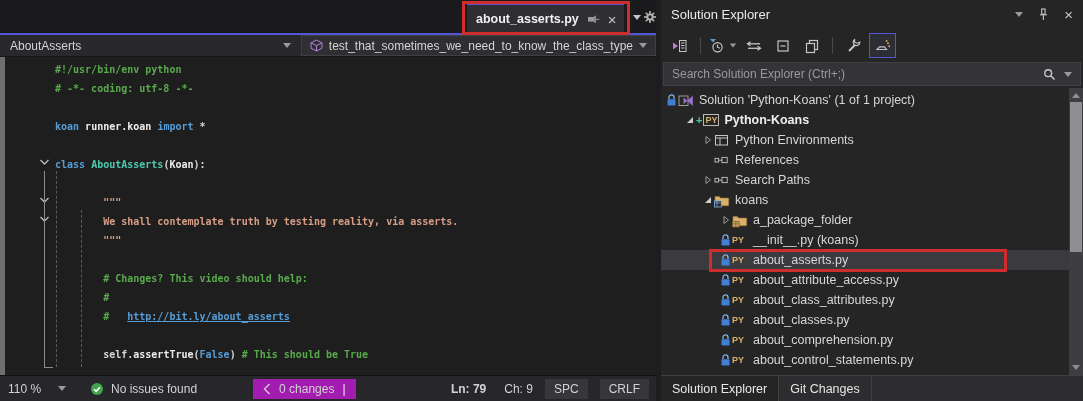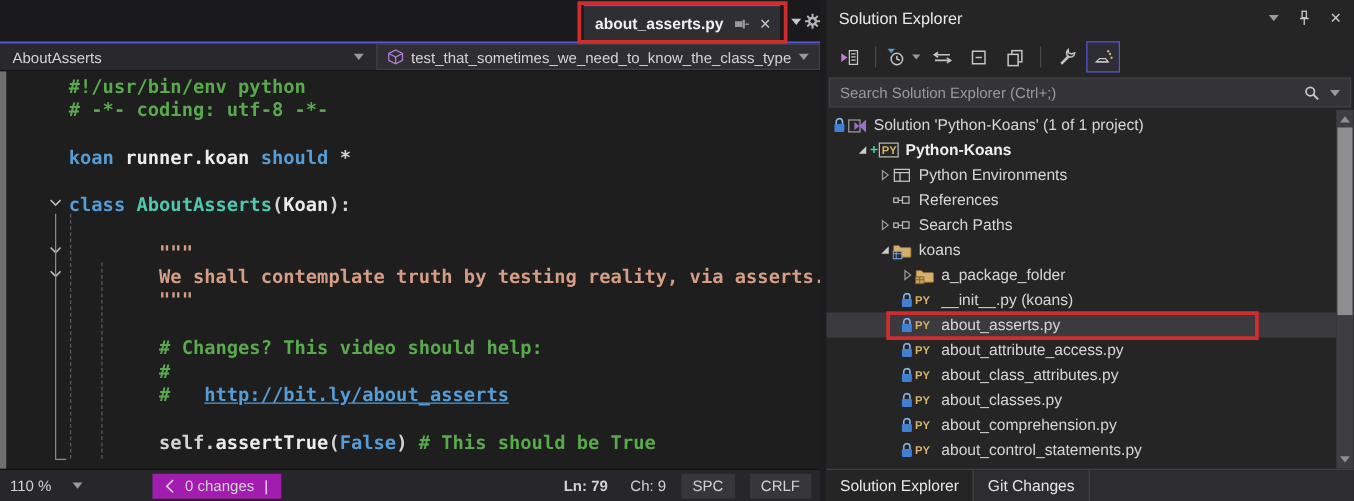--- a/index.html
+++ b/index.html
@@ -28,21 +28,21 @@
   .accent-line{height:2px;background:var(--accent);flex:none;}
 
   .breadcrumb{height:22px;background:#29292d;display:flex;flex:none;border-bottom:1px solid #141416;}
   .crumb-left{width:332px;display:flex;align-items:center;justify-content:space-between;padding:0 10px;}
   .crumb-left .txt{font-size:12px;color:#d4d4d4;}
   .crumb-right{flex:1;display:flex;align-items:center;gap:6px;padding:0 8px;background:#2e2e33;border:1px solid #3f3f46;}
   .crumb-right .txt{font-size:12px;color:#d4d4d4;white-space:nowrap;overflow:hidden;}
   .crumb-right .caret{margin-left:auto;}
 
   .code-area{flex:1;position:relative;background:#1e1e1e;overflow:hidden;
-    font-family:var(--code-font);font-size:15px;font-weight:bold;}
+    font-family:var(--code-font);font-size:10px;font-weight:bold;}
   .left-strip{position:absolute;left:0;top:0;width:5px;height:100%;background:#6f6f72;}
   #code-lines{position:absolute;left:55px;top:3px;right:0;}
   .code-line{height:19px;line-height:19px;white-space:pre;}
   .cm{color:#59a94d;} .kw{color:#569cd6;} .ty{color:#4ec9b0;} .str{color:#d69d85;}
   .pl{color:#d4d4d4;} .plb{color:#ececec;} .lnk{color:#569cd6;text-decoration:underline;}
   .fold-chevron{position:absolute;left:39px;width:11px;height:7px;}
   .guide{position:absolute;width:0;}
   .guide.solid{border-left:1px solid #8a8a8a;}
   .guide.dashed{border-left:1px dashed #5a5a5a;}
   .fold-tick{position:absolute;left:44px;width:9px;height:1px;background:#8a8a8a;}
@@ -153,21 +153,21 @@
         <span class="caret dim"></span>
       </div>
     </div>
 
     <div class="code-area">
       <div class="left-strip"></div>
       <div id="code-lines">
           <div class="code-line"><span class="cm">#!/usr/bin/env python</span></div>
           <div class="code-line"><span class="cm"># -*- coding: utf-8 -*-</span></div>
           <div class="code-line"></div>
-          <div class="code-line"><span class="kw">koan</span><span class="plb"> runner.koan </span><span class="kw">should</span><span class="pl"> *</span></div>
+          <div class="code-line"><span class="kw">koan</span><span class="plb"> runner.koan </span><span class="kw">import</span><span class="pl"> *</span></div>
           <div class="code-line"></div>
           <div class="code-line"><span class="kw">class</span><span class="pl"> </span><span class="ty">AboutAsserts</span><span class="pl">(</span><span class="plb">Koan</span><span class="pl">):</span></div>
           <div class="code-line"></div>
           <div class="code-line"><span class="str">        """</span></div>
           <div class="code-line"><span class="str">        We shall contemplate truth by testing reality, via asserts.</span></div>
           <div class="code-line"><span class="str">        """</span></div>
           <div class="code-line"></div>
           <div class="code-line"><span class="cm">        # Changes? This video should help:</span></div>
           <div class="code-line"><span class="cm">        #</span></div>
           <div class="code-line"><span class="cm">        #   </span><span class="lnk">http://bit.ly/about_asserts</span></div>
@@ -188,20 +188,29 @@
       <div class="guide dashed" style="left:56px;top:114px;height:196px"></div>
       <div class="guide dashed" style="left:81px;top:153px;height:157px"></div>
       <div class="fold-tick" style="top:310px"></div>
     </div>
 
     <div class="status-bar">
       <div class="zoom-select">
         <span>110 %</span>
         <span class="caret dim"></span>
       </div>
+      <div class="issues">
+        <span class="icon">
+          <svg width="14" height="14" viewBox="0 0 14 14">
+              <circle cx="7" cy="7" r="6" fill="#3fa44c"></circle>
+              <path d="M4 7.3 L6.1 9.4 L10 5.2" fill="none" stroke="#ffffff" stroke-width="1.6"></path>
+            </svg>
+        </span>
+        <span>No issues found</span>
+      </div>
       <div class="changes-box">
         <span class="icon">
           <svg width="8" height="12" viewBox="0 0 8 12">
               <path d="M6.5 1 L1.5 6 L6.5 11" stroke="#d0d0d0" fill="none" stroke-width="1.4"></path>
             </svg>
         </span>
         <span>0 changes</span>
         <span class="vbar">|</span>
       </div>
       <div class="stat ln">Ln: 79</div>

